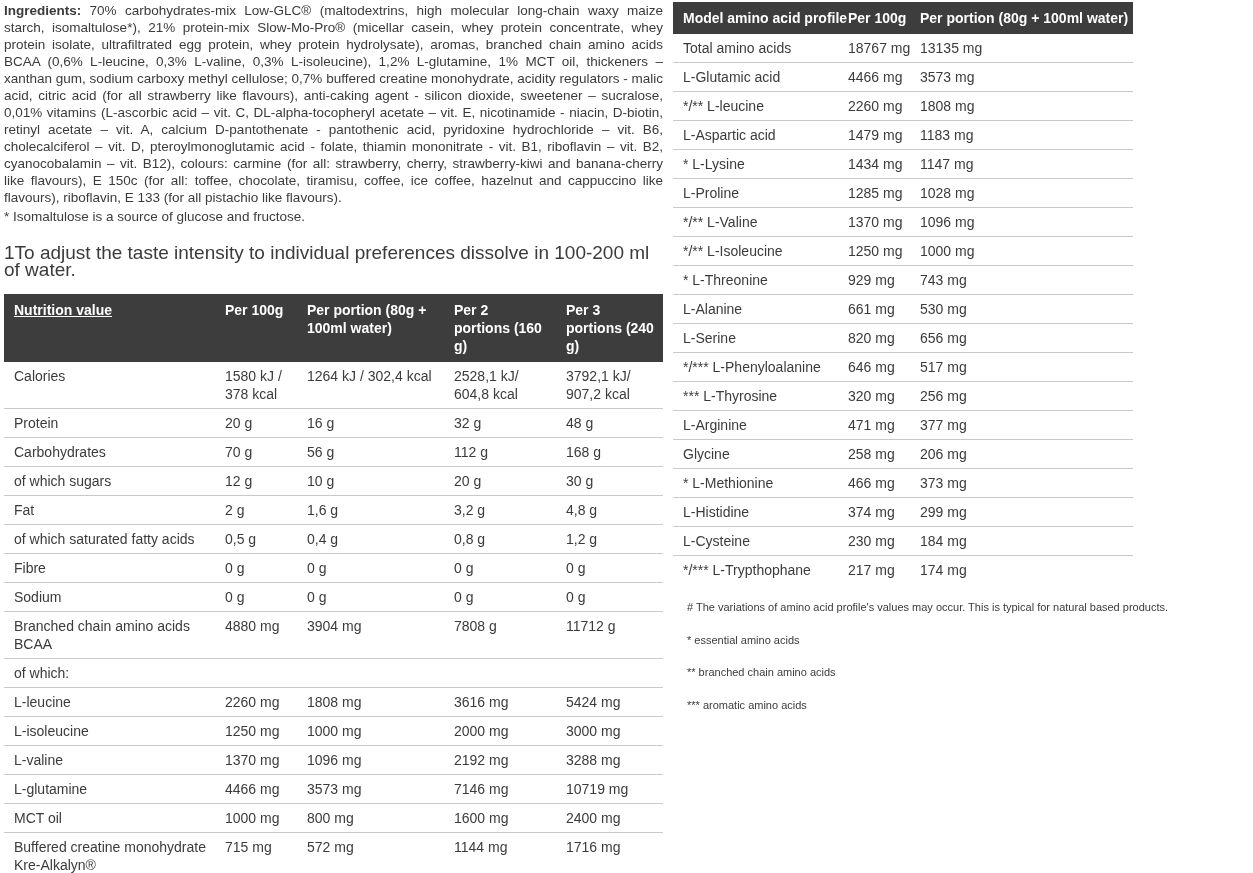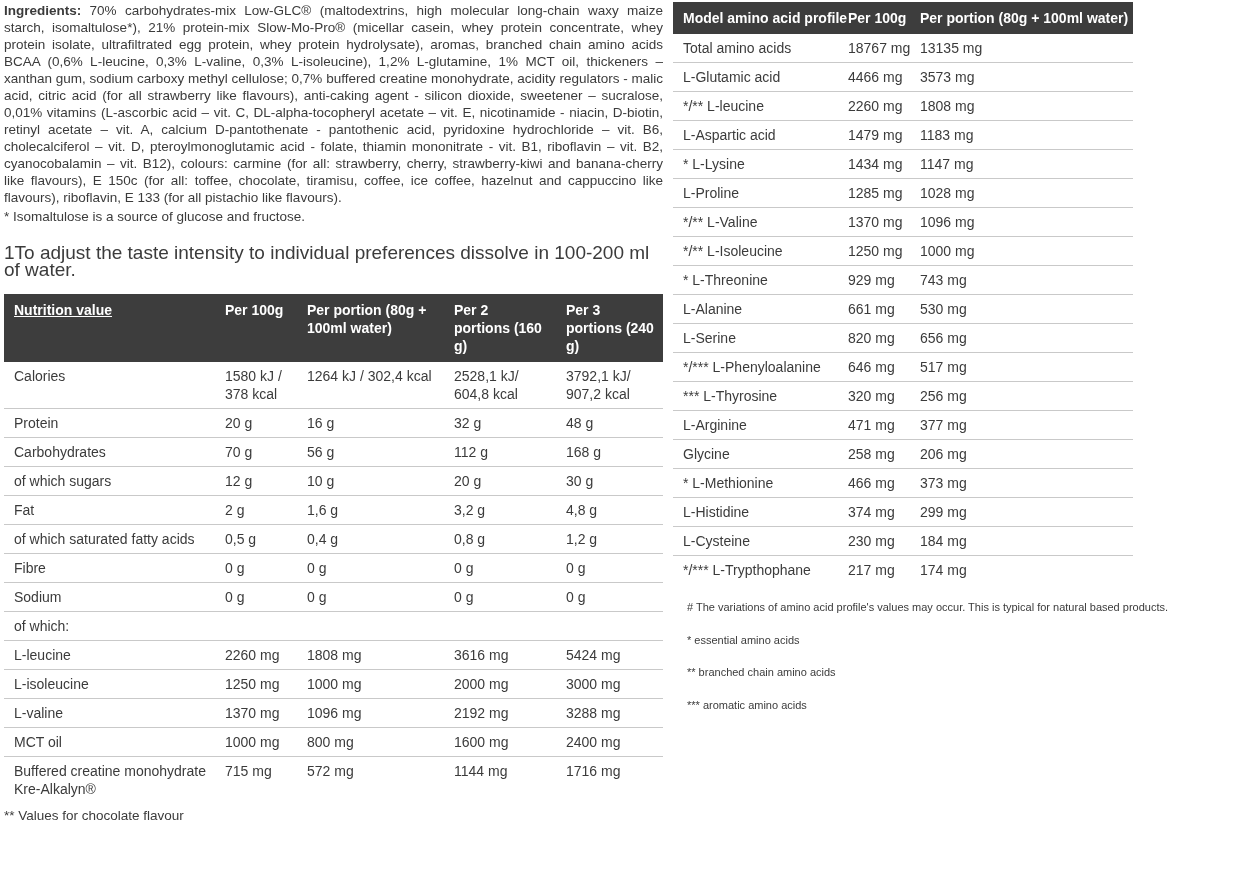--- a/index.html
+++ b/index.html
@@ -129,20 +129,27 @@
             <td>0 g</td>
           </tr>
           <tr>
             <td>Sodium</td>
             <td>0 g</td>
             <td>0 g</td>
             <td>0 g</td>
             <td>0 g</td>
           </tr>
           <tr>
+            <td>Branched chain amino acids BCAA</td>
+            <td>4880 mg</td>
+            <td>3904 mg</td>
+            <td>7808 g</td>
+            <td>11712 g</td>
+          </tr>
+          <tr>
             <td>of which:</td>
             <td></td>
             <td></td>
             <td></td>
             <td></td>
           </tr>
           <tr>
             <td>L-leucine</td>
             <td>2260 mg</td>
             <td>1808 mg</td>
@@ -155,20 +162,27 @@
             <td>1000 mg</td>
             <td>2000 mg</td>
             <td>3000 mg</td>
           </tr>
           <tr>
             <td>L-valine</td>
             <td>1370 mg</td>
             <td>1096 mg</td>
             <td>2192 mg</td>
             <td>3288 mg</td>
+          </tr>
+          <tr>
+            <td>L-glutamine</td>
+            <td>4466 mg</td>
+            <td>3573 mg</td>
+            <td>7146 mg</td>
+            <td>10719 mg</td>
           </tr>
           <tr>
             <td>MCT oil</td>
             <td>1000 mg</td>
             <td>800 mg</td>
             <td>1600 mg</td>
             <td>2400 mg</td>
           </tr>
           <tr>
             <td>Buffered creatine monohydrate Kre-Alkalyn®</td>

